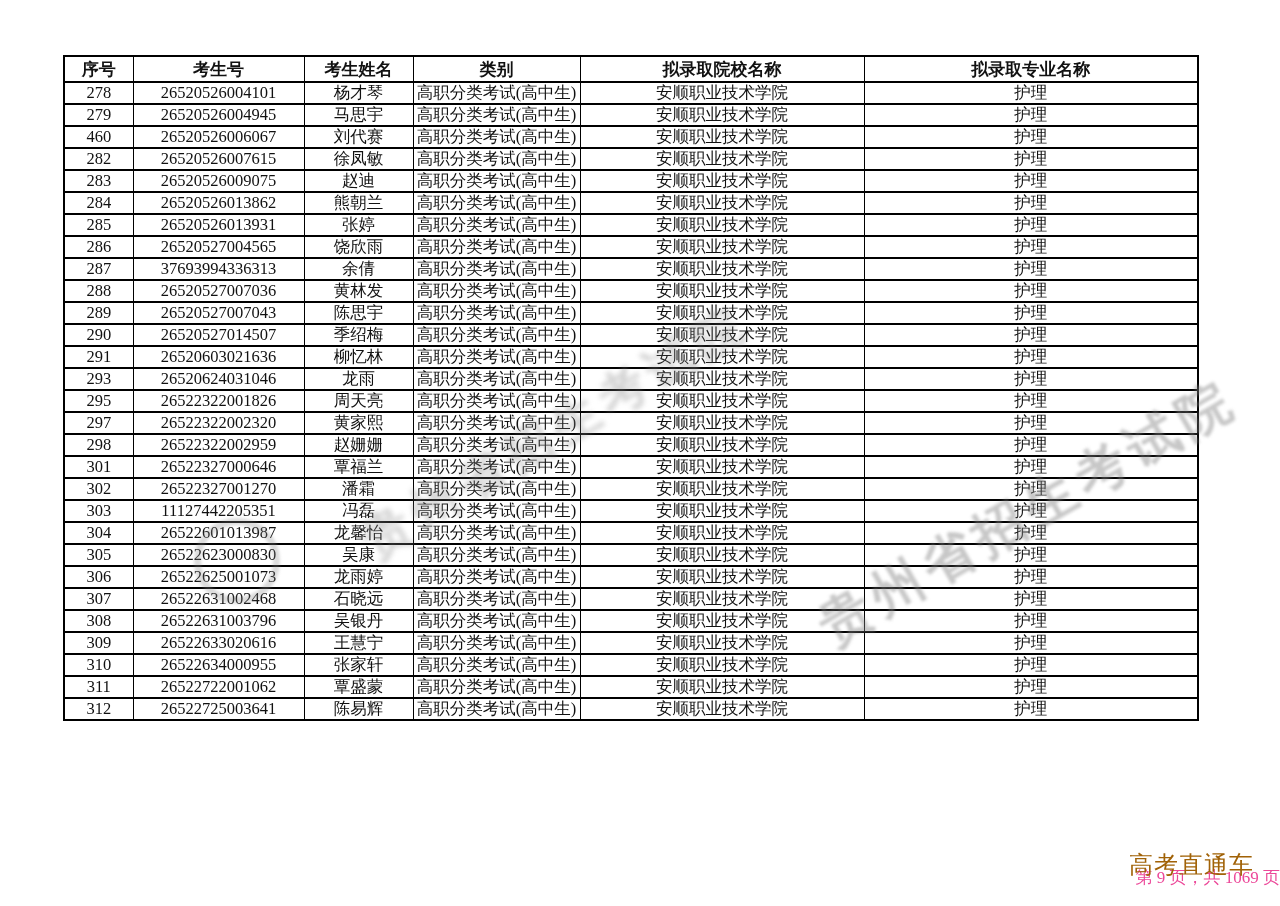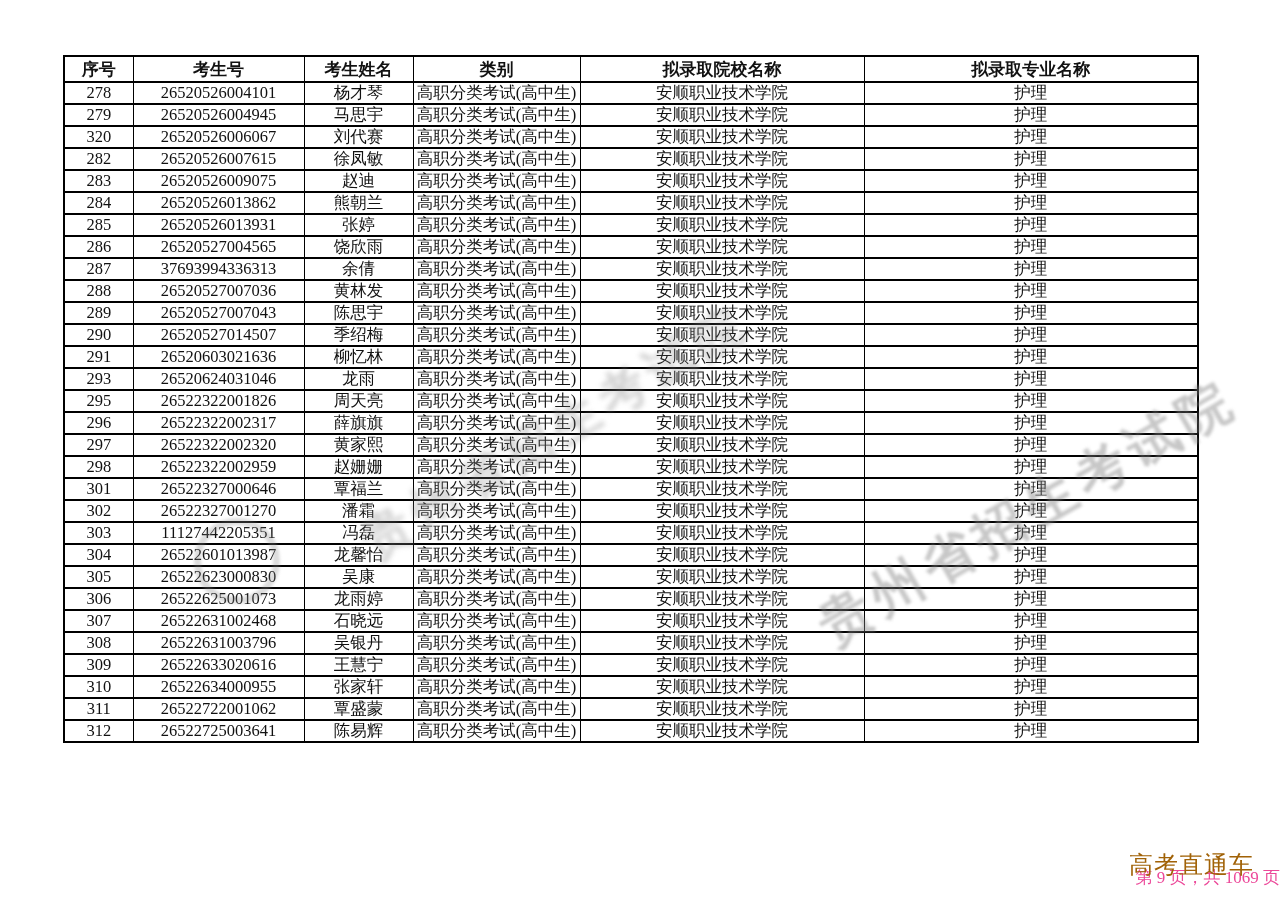--- a/index.html
+++ b/index.html
@@ -140,21 +140,21 @@
   </tr>
         <tr>
     <td>279</td>
     <td>26520526004945</td>
     <td>马思宇</td>
     <td>高职分类考试(高中生)</td>
     <td>安顺职业技术学院</td>
     <td>护理</td>
   </tr>
         <tr>
-    <td>320</td>
+    <td>460</td>
     <td>26520526006067</td>
     <td>刘代赛</td>
     <td>高职分类考试(高中生)</td>
     <td>安顺职业技术学院</td>
     <td>护理</td>
   </tr>
         <tr>
     <td>282</td>
     <td>26520526007615</td>
     <td>徐凤敏</td>
@@ -244,28 +244,20 @@
   </tr>
         <tr>
     <td>295</td>
     <td>26522322001826</td>
     <td>周天亮</td>
     <td>高职分类考试(高中生)</td>
     <td>安顺职业技术学院</td>
     <td>护理</td>
   </tr>
         <tr>
-    <td>296</td>
-    <td>26522322002317</td>
-    <td>薛旗旗</td>
-    <td>高职分类考试(高中生)</td>
-    <td>安顺职业技术学院</td>
-    <td>护理</td>
-  </tr>
-        <tr>
     <td>297</td>
     <td>26522322002320</td>
     <td>黄家熙</td>
     <td>高职分类考试(高中生)</td>
     <td>安顺职业技术学院</td>
     <td>护理</td>
   </tr>
         <tr>
     <td>298</td>
     <td>26522322002959</td>

